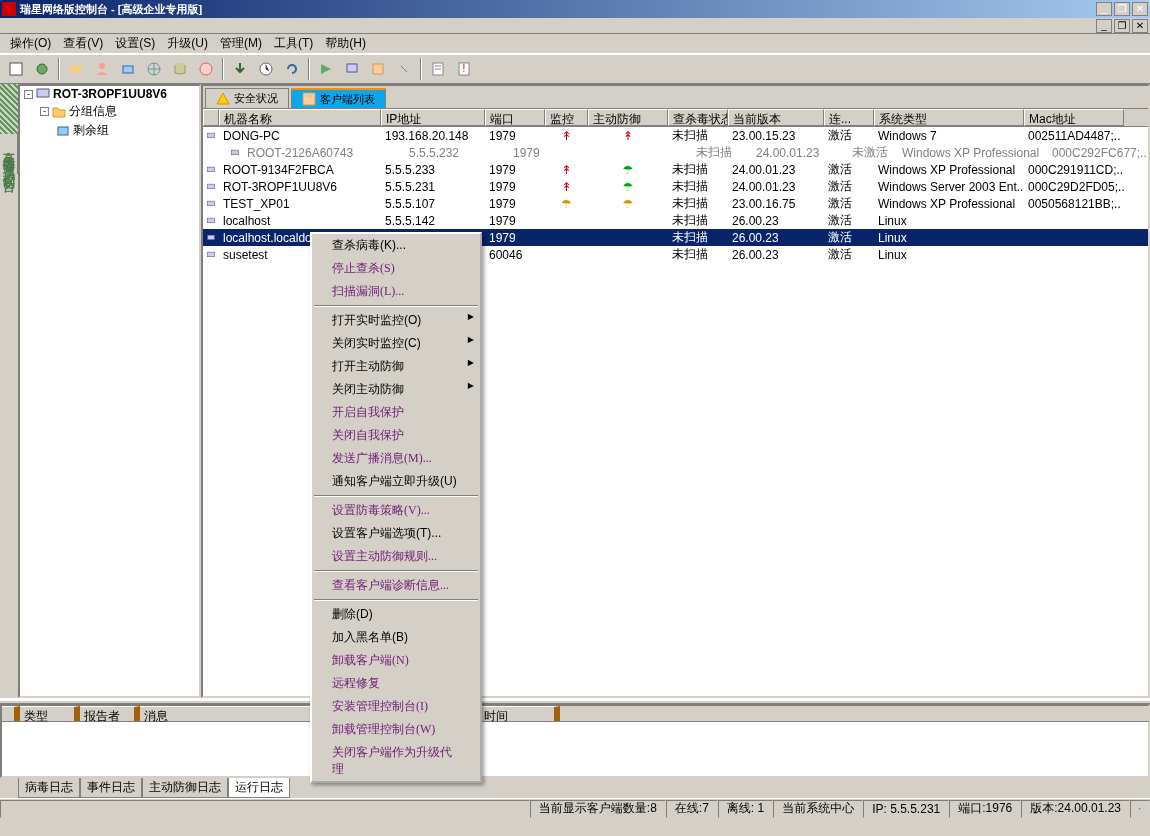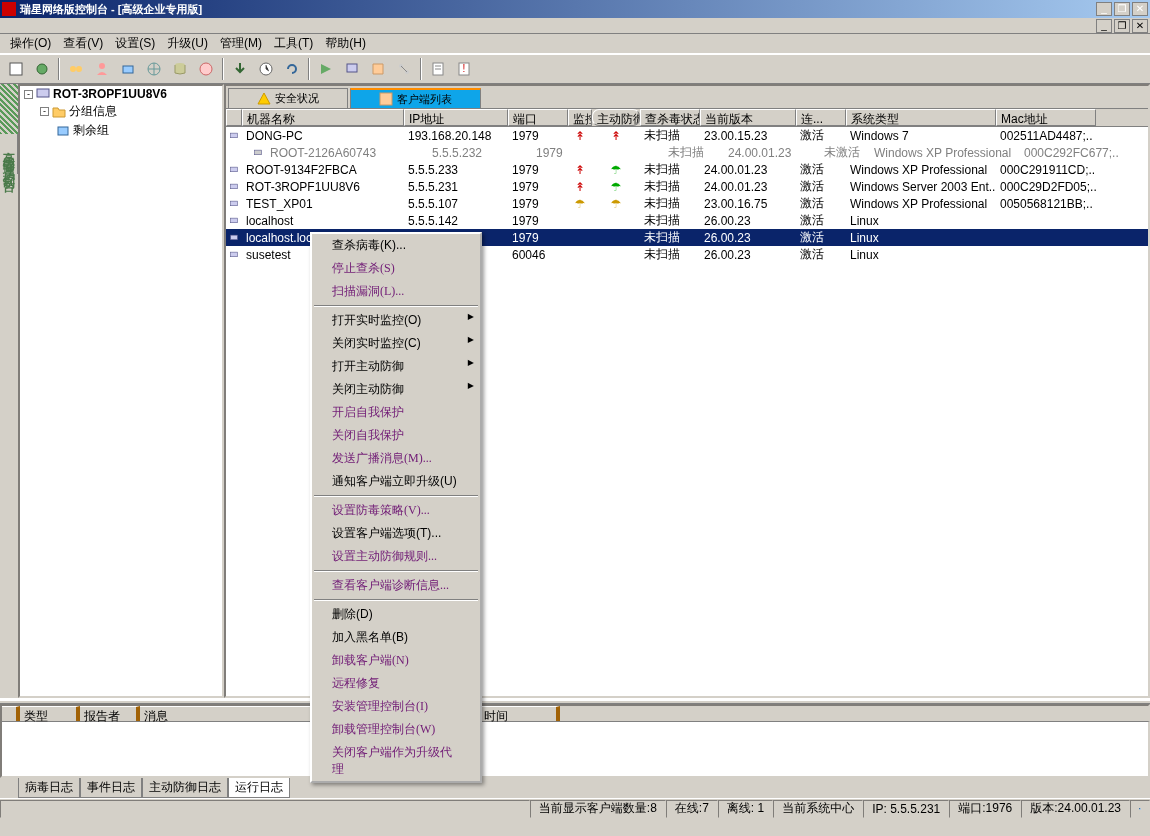--- a/index.html
+++ b/index.html
@@ -21,54 +21,54 @@
 .sidebar-logo { width: 18px; height: 50px; background: repeating-linear-gradient(45deg, #5a9a5a, #5a9a5a 2px, #d4d0c8 2px, #d4d0c8 4px); }
 .tree-panel { width: 206px; background: #fff; border: 2px inset #d4d0c8; overflow: auto; }
 .tree-item { padding: 1px 2px; white-space: nowrap; cursor: pointer; display: flex; align-items: center; }
 .tree-item.lvl1 { padding-left: 4px; }
 .tree-item.lvl2 { padding-left: 20px; }
 .tree-item.lvl3 { padding-left: 36px; }
 .tree-exp { width: 9px; height: 9px; border: 1px solid #808080; text-align: center; line-height: 7px; font-size: 9px; margin-right: 3px; }
 .tree-ico { width: 14px; height: 14px; margin-right: 3px; display: inline-flex; }
 .content-panel { flex: 1; display: flex; flex-direction: column; background: #d4d0c8; border: 2px inset #d4d0c8; }
 .tabs { display: flex; height: 22px; background: #d4d0c8; padding-top: 2px; padding-left: 2px; }
-.tab { padding: 2px 28px; background: #d4d0c8; border: 1px solid #808080; border-bottom: none; margin-right: 2px; cursor: pointer; display: flex; align-items: center; gap: 4px; font-size: 11px; }
+.tab { padding: 2px 10px; background: #d4d0c8; border: 1px solid #808080; border-bottom: none; margin-right: 2px; cursor: pointer; display: flex; align-items: center; gap: 4px; font-size: 11px; }
 .tab.active { background: #0ea5e9; border-top: 2px solid #ff8c00; position: relative; z-index: 2; }
 .tab-ico { width: 14px; height: 14px; }
 .grid-wrap { flex: 1; background: #fff; border-top: 1px solid #808080; overflow: hidden; position: relative; }
 .grid-head { display: flex; background: #d4d0c8; height: 18px; border-bottom: 1px solid #808080; }
 .grid-head div { border-right: 1px solid #808080; border-bottom: 1px solid #808080; border-top: 1px solid #fff; border-left: 1px solid #fff; padding: 1px 4px; overflow: hidden; white-space: nowrap; font-size: 12px; }
 .grid-body { }
 .grid-row { display: flex; height: 17px; align-items: center; }
 .grid-row.selected { background: #0a246a; color: #fff; }
 .grid-row.disabled { color: #808080; padding-left: 24px; }
 .grid-row div { padding: 0 4px; overflow: hidden; white-space: nowrap; font-size: 12px; display: flex; align-items: center; gap: 2px; }
 .col-icon { width: 16px; flex-shrink: 0; }
 .col-name { width: 162px; }
 .col-ip { width: 104px; }
 .col-port { width: 60px; }
-.col-mon { width: 24px; justify-content: center; }
-.col-def { width: 48px; justify-content: center; border-radius: 7px; }
+.col-mon { width: 43px; justify-content: center; }
+.col-def { width: 80px; justify-content: center; }
 .col-scan { width: 60px; }
 .col-ver { width: 96px; }
 .col-conn { width: 50px; }
 .col-sys { width: 150px; }
 .col-mac { width: 100px; }
 .row-ico { width: 14px; height: 14px; }
 .umbrella-y { color: #cc9900; }
 .umbrella-g { color: #00aa00; }
 .arrow-r { color: #cc0000; }
 .context-menu { position: absolute; left: 310px; top: 232px; width: 172px; background: #d4d0c8; border: 2px outset #fff; box-shadow: 2px 2px 4px rgba(0,0,0,0.4); z-index: 100; }
 .menu-item { padding: 3px 18px 3px 20px; cursor: pointer; position: relative; font-size: 12px; }
 .menu-item.disabled { color: #701a75; font-family: Liberation Serif, serif; }
 .menu-sep { height: 1px; border-top: 1px solid #808080; border-bottom: 1px solid #fff; margin: 2px 2px; }
 .menu-arrow::after { content: "▶"; position: absolute; right: 6px; font-size: 8px; }
 .log-panel { height: 100px; border-top: 2px solid #fff; display: flex; flex-direction: column; }
 .log-grid-head { display: flex; background: #d4d0c8; height: 18px; border: 2px inset #d4d0c8; border-bottom: 1px solid #808080; }
-.log-grid-head div { border-right: 4px solid #a16207; border-top: 1px solid #fff; padding: 1px 4px; font-size: 12px; }
+.log-grid-head div { border-right: 6px solid #a16207; border-top: 1px solid #fff; padding: 1px 4px; font-size: 12px; }
 .log-body { flex: 1; background: #fff; border: 2px inset #d4d0c8; border-top: none; }
 .log-tabs { display: flex; height: 20px; padding-left: 18px; }
 .log-tab { padding: 1px 6px; background: #d4d0c8; border: 1px solid #808080; border-top: none; margin-right: 0; cursor: pointer; font-size: 12px; }
 .log-tab.active { background: #fff; }
 .statusbar { display: flex; height: 20px; background: #d4d0c8; border-top: 1px solid #fff; align-items: center; font-size: 12px; }
 .status-seg { border: 1px inset #d4d0c8; padding: 1px 8px; height: 18px; display: flex; align-items: center; }
 .status-fill { flex: 1; }
 </style>
 </head>
 <body>

